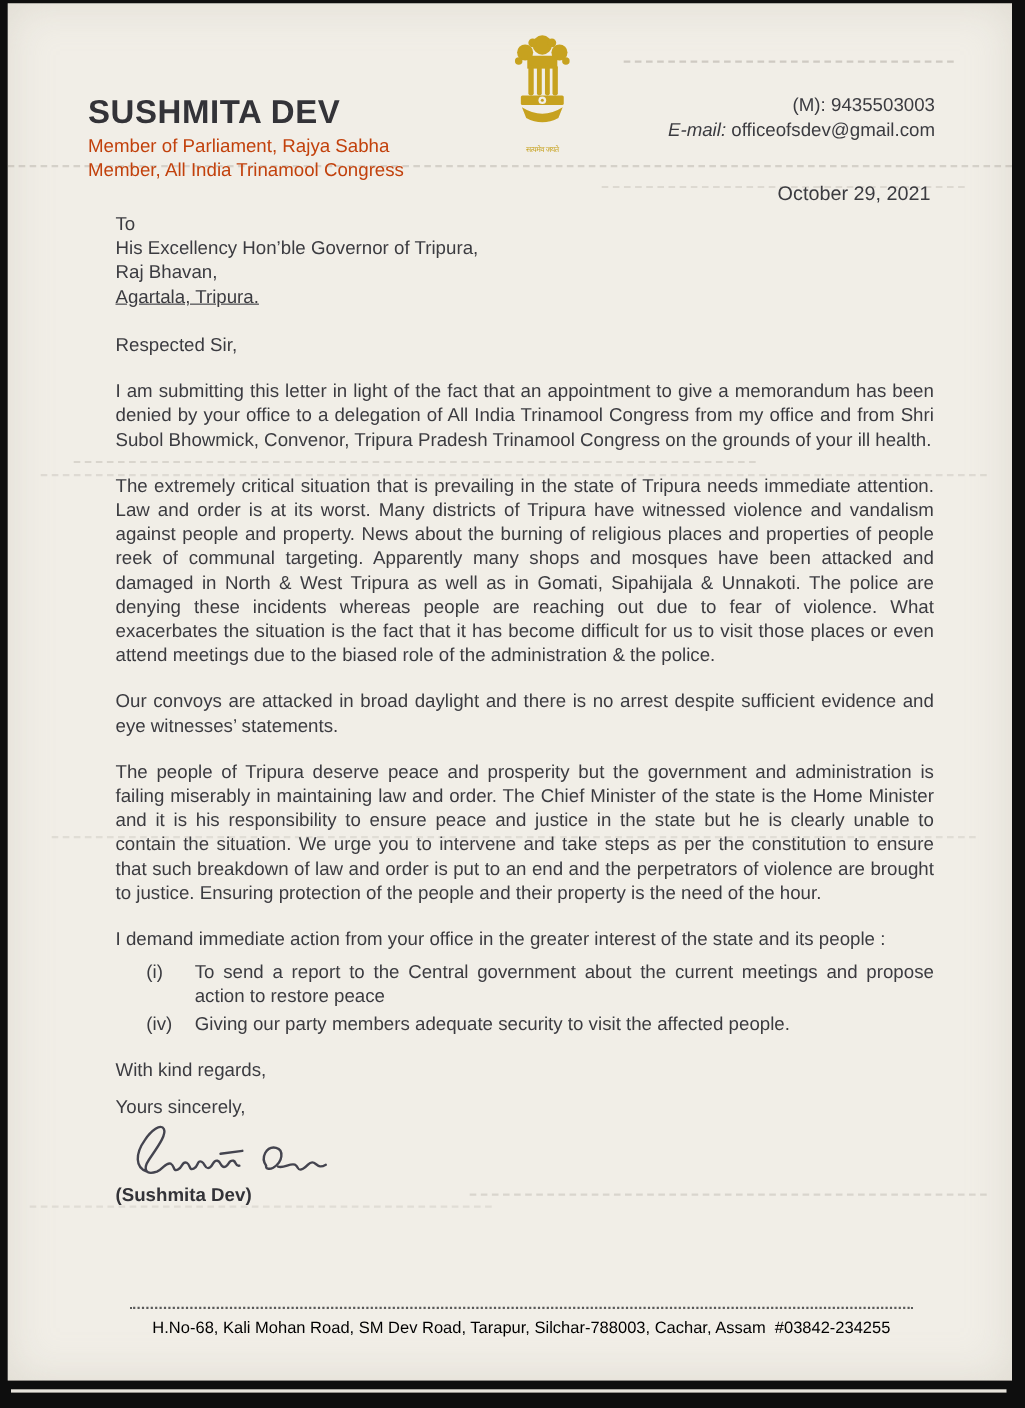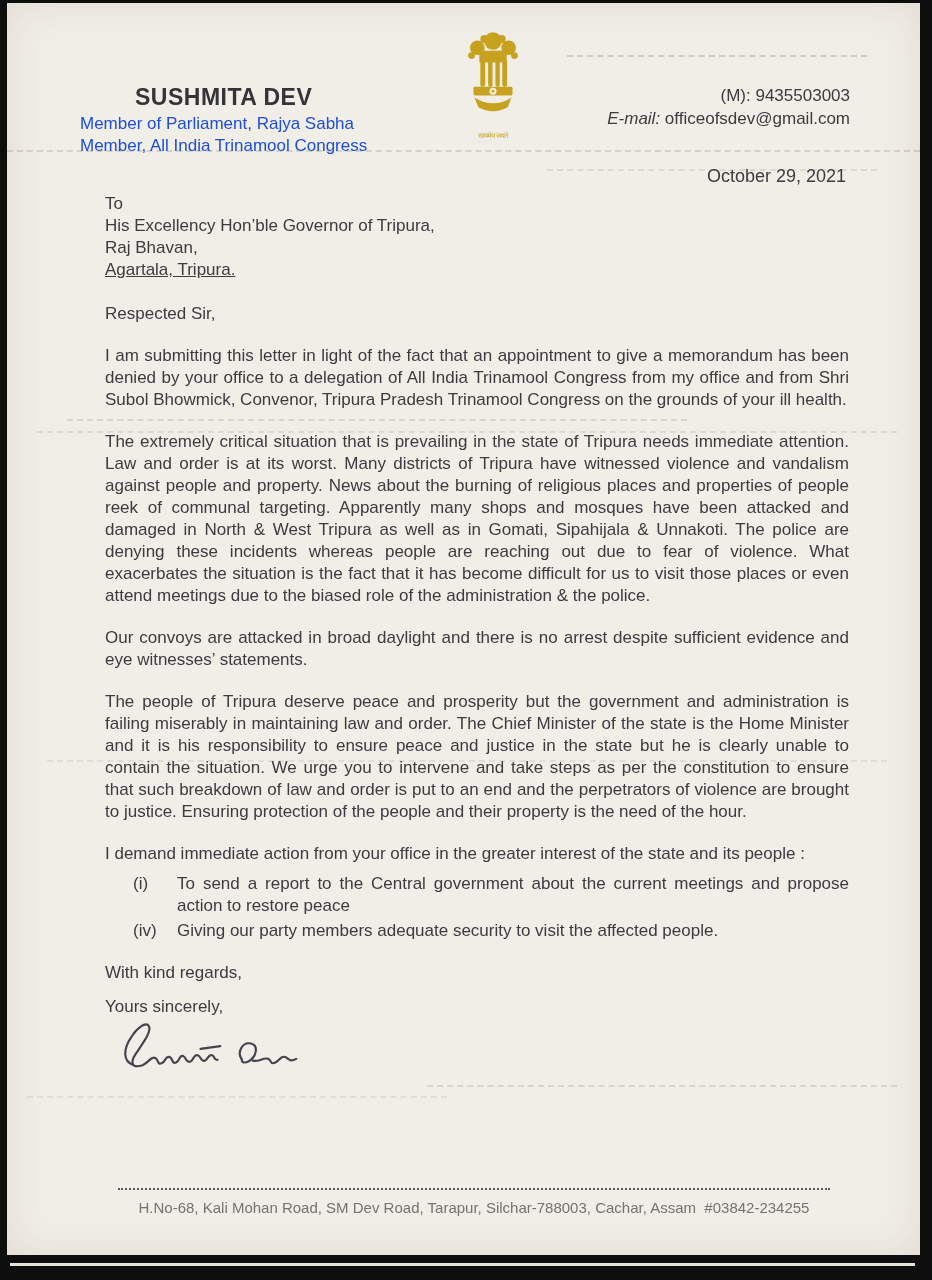--- a/index.html
+++ b/index.html
@@ -21,22 +21,22 @@
     position:absolute;left:10px;top:1263px;width:905px;height:3px;
     background:#e6e3db;
   }
   
   .artifact{
     position:absolute;height:0;
     border-top:2px dashed rgba(120,110,100,.28);
   }
   
   .identity{position:absolute;left:73px;top:80px;line-height:1.3;}
-  .identity .name{font-size:23px;font-weight:bold;letter-spacing:.5px;color:#333338;text-align:center;}
-  .identity .sub{font-size:17px;color:#1d4ed8;}
+  .identity .name{font-size:30px;font-weight:bold;letter-spacing:.5px;color:#333338;}
+  .identity .sub{font-size:17px;color:#c2410c;}
   .emblem{position:absolute;left:446px;top:24px;width:80px;text-align:center;}
   .emblem .motto{font-size:7px;color:#c7a21f;letter-spacing:-.5px;line-height:1;margin-top:1px;opacity:.95;}
   .contact{position:absolute;right:70px;top:82px;font-size:17px;text-align:right;line-height:1.35;}
   .contact .elabel{font-style:italic;}
   .date{position:absolute;right:74px;top:163px;font-size:18px;}
   
   .body{
     position:absolute;left:98px;top:190px;width:744px;
     font-size:17px;line-height:22px;
   }
@@ -50,21 +50,21 @@
   .demand .marker{flex:0 0 44px;}
   .demand .dtext{flex:1;text-align:justify;}
   .regards{margin:20px 0 12px 0 !important;}
   .sincerely{margin:0 0 0 0 !important;}
   .sig{height:56px;margin:2px 0 0 4px;}
   .sig svg{display:block;}
   .signer{font-weight:bold;font-size:17px;color:#333338;}
   
   .footer{position:absolute;left:111px;top:1185px;width:712px;}
   .footer .rule{border-top:2px dotted #5a5a5a;height:0;margin-bottom:9px;}
-  .footer .addr{font-size:15px;text-align:center;white-space:pre-wrap;color:#737373;}
+  .footer .addr{font-size:15px;text-align:center;white-space:pre-wrap;color:#000000;}
 </style>
 </head>
 <body>
 
 <div class="frame">
   <div class="page">
 
     <div class="artifact" style="left:560px;top:52px;width:300px;"></div>
     <div class="artifact" style="left:0px;top:147px;width:913px;opacity:.8;"></div>
     <div class="artifact" style="left:540px;top:166px;width:330px;opacity:.6;"></div>
@@ -147,20 +147,21 @@
       <div class="sig">
         <svg width="210" height="56" viewBox="0 0 230 62">
           <g fill="none" stroke="#44444f" stroke-width="2.4" stroke-linecap="round" stroke-linejoin="round">
             <path d="M26 50 C14 46 14 32 24 18 C30 9 40 1 43 7 C46 13 36 26 28 38 C22 47 24 54 36 50 C43 47 45 40 50 42 C54 44 52 50 57 48 C62 46 61 39 66 41 C70 43 68 49 73 47 C78 45 76 38 81 40 C85 42 84 48 89 46 C93 44 92 38 97 39 C101 40 100 47 105 45 C109 43 108 38 113 39 C116 40 115 45 119 44"></path>
             <path d="M100 32 L122 29"></path>
             <path d="M146 44 C140 36 146 24 156 26 C164 28 163 40 153 46 C149 48 145 47 146 44 Z"></path>
             <path d="M158 45 C164 47 170 41 175 43 C179 45 177 50 183 47 C189 44 189 39 194 41 C198 43 199 47 206 43"></path>
           </g>
         </svg>
       </div>
+      <div class="signer">(Sushmita Dev)</div>
     </div>
 
     <div class="footer">
       <div class="rule"></div>
       <div class="addr">H.No-68, Kali Mohan Road, SM Dev Road, Tarapur, Silchar-788003, Cachar, Assam  #03842-234255</div>
     </div>
   </div>
 
   <div class="white-strip"></div>
 </div>

